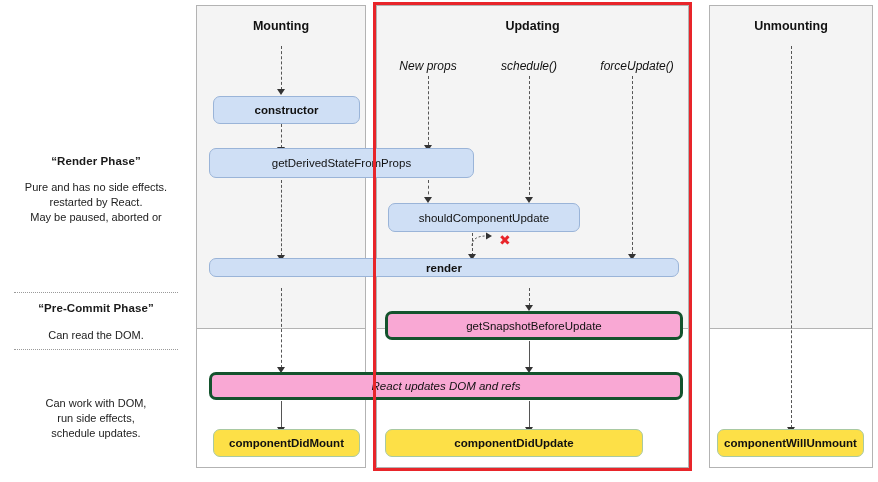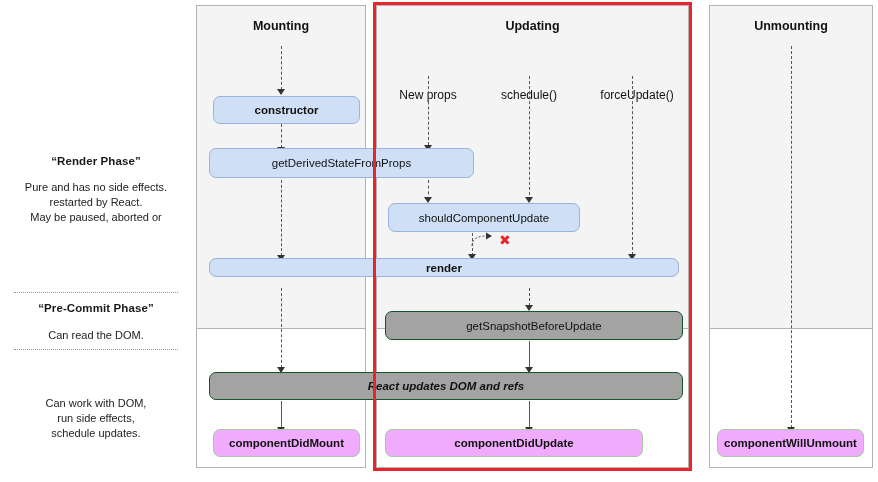--- a/index.html
+++ b/index.html
@@ -86,38 +86,38 @@
     font-size: 11.5px;
     color: #111111;
     text-align: center;
     white-space: nowrap;
   }
   .node.blue {
     background: #cfdff5;
     border: 1px solid #9ab4d8;
   }
   .node.yellow {
-    background: #a3a3a3;
-    border: 1px solid #14532d;
+    background: #f9a8d4;
+    border: 3px solid #14532d;
   }
   .node.green {
-    background: #f0abfc;
+    background: #fde047;
     border: 1px solid #a9c9a2;
   }
   .node.bold { font-weight: bold; }
   .node.italic { font-style: italic; }
 
   
   .trigger {
     position: absolute;
     font-size: 12px;
+    font-style: italic;
     color: #111111;
     text-align: center;
     white-space: nowrap;
-    margin-top: 29px;
   }
 
   
   .conn {
     position: absolute;
     width: 0;
   }
   .conn.dotted {
     border-left: 1px dashed #555555;
   }
@@ -241,21 +241,21 @@
   <div class="node blue bold" style="left:213px; top:96px; width:147px; height:28px;">constructor</div>
 
   <div class="node blue" style="left:209px; top:148px; width:265px; height:30px;">getDerivedStateFromProps</div>
 
   <div class="node blue" style="left:388px; top:203px; width:192px; height:29px;">shouldComponentUpdate</div>
 
   <div class="node blue bold" style="left:209px; top:258px; width:470px; height:19px;">render</div>
 
   <div class="node yellow" style="left:385px; top:311px; width:298px; height:29px;">getSnapshotBeforeUpdate</div>
 
-  <div class="node yellow italic" style="left:209px; top:372px; width:474px; height:28px;font-weight:bold;">React updates DOM and refs</div>
+  <div class="node yellow italic" style="left:209px; top:372px; width:474px; height:28px;">React updates DOM and refs</div>
 
   <div class="node green bold" style="left:213px; top:429px; width:147px; height:28px;">componentDidMount</div>
 
   <div class="node green bold" style="left:385px; top:429px; width:258px; height:28px;">componentDidUpdate</div>
 
   <div class="node green bold" style="left:717px; top:429px; width:147px; height:28px;">componentWillUnmount</div>
 
   <div class="red-frame" style="left:373px; top:2px; width:319px; height:469px;"></div>
 
 </div>

